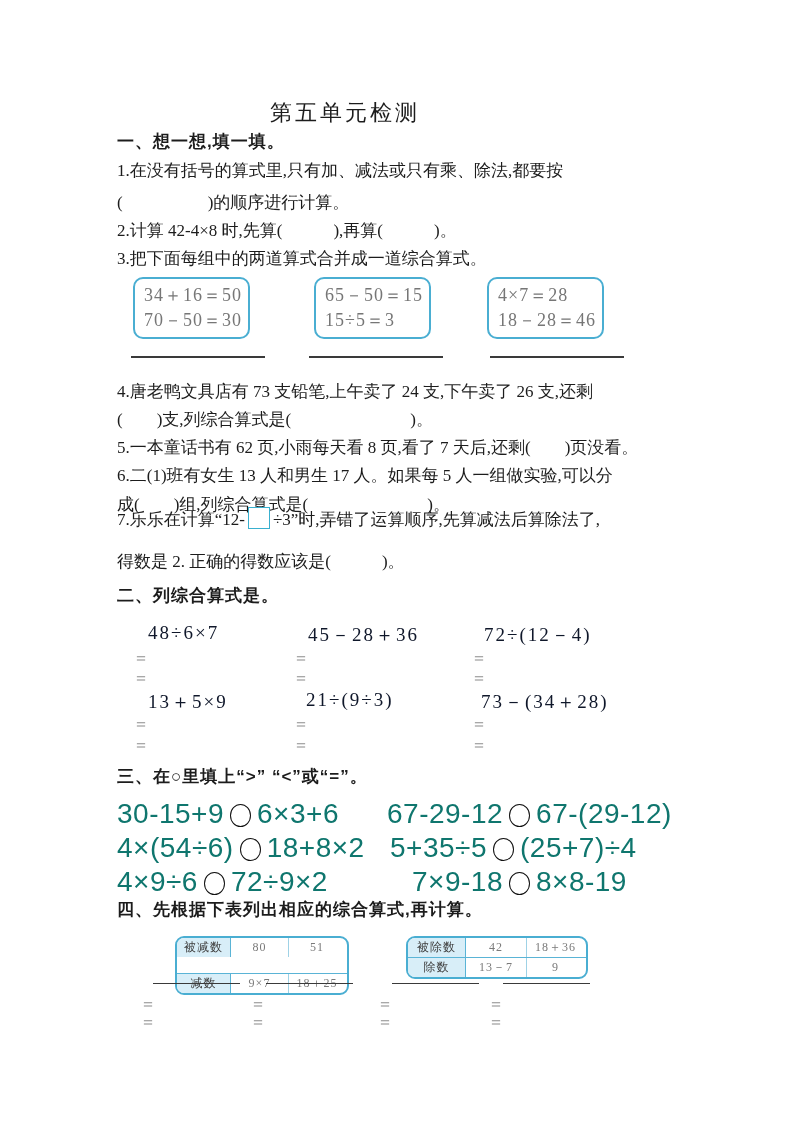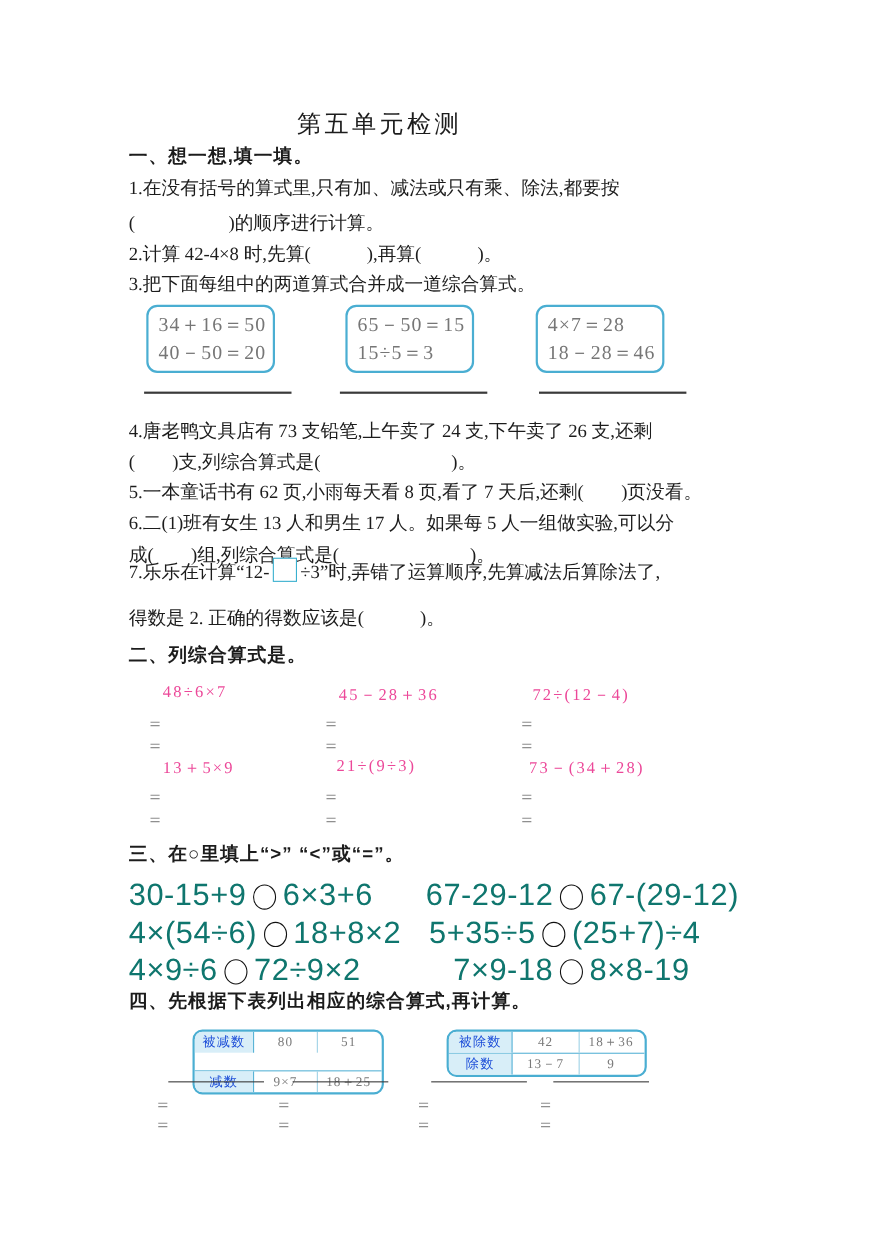--- a/index.html
+++ b/index.html
@@ -6,51 +6,51 @@
   .page{position:relative;width:793px;height:1122px;background:#ffffff;overflow:hidden;
         font-family:"Liberation Serif",serif;color:#1c1c1c;}
   .t{position:absolute;font-size:17px;white-space:nowrap;line-height:26px;}
   .h{font-weight:bold;font-family:"Liberation Sans",sans-serif;letter-spacing:1px;}
   .title{left:0;top:100px;width:690px;text-align:center;font-size:22px;letter-spacing:3px;}
   .box{position:absolute;width:113px;height:58px;border:2px solid #4aaed2;border-radius:10px;background:#fff;}
   .boxline{font-size:18px;color:#767676;letter-spacing:1px;line-height:25px;padding-left:9px;white-space:nowrap;}
   .box .boxline:first-child{padding-top:4px;}
   .uline{position:absolute;height:0;border-bottom:2px solid #3a3a3a;}
   .uline2{position:absolute;height:0;border-bottom:1.5px solid #3a3a3a;}
-  .expr{position:absolute;font-size:15px;color:#ec4899;letter-spacing:2px;white-space:nowrap;}
+  .expr{position:absolute;font-size:19px;color:#0f172a;letter-spacing:2px;white-space:nowrap;}
   .eq{position:absolute;font-size:16px;color:#8f8f8f;letter-spacing:0;}
   .cmp{position:absolute;font-size:28px;color:#0f766e;font-family:"Liberation Sans",sans-serif;white-space:nowrap;letter-spacing:0.5px;}
   .circle{display:inline-block;width:19px;height:21px;border:1.6px solid #111;border-radius:50%;
           vertical-align:-4px;margin:0 6px;background:#fff;}
   .sq{display:inline-block;width:20px;height:20px;border:1.6px solid #39b0cf;vertical-align:-4px;margin:0 3px;background:#fff;}
   .tbl{position:absolute;border:2px solid #4aaed2;border-radius:9px;overflow:hidden;background:#fff;}
   .tr{display:grid;height:19px;}
   .tr + .tr{border-top:1px solid #5ab4d6;}
-  .th{background:#d8eef8;border-right:1px solid #5ab4d6;font-size:12px;color:#1d4ed8;
+  .th{background:#d8eef8;border-right:1px solid #5ab4d6;font-size:12px;color:#404040;
       display:flex;align-items:center;justify-content:center;letter-spacing:1px;}
   .td{font-size:12px;color:#7a7a7a;display:flex;align-items:center;justify-content:center;letter-spacing:1px;}
   .td + .td{border-left:1px solid #9fd2e6;}
   .tr .td:first-of-type{border-left:none;}
 </style>
 </head>
 <body>
 
 <div class="page">
 
   <div class="t title">第五单元检测</div>
 
   <div class="t h" style="left:117px;top:129px;">一、想一想,填一填。</div>
   <div class="t" style="left:117px;top:158px;">1.在没有括号的算式里,只有加、减法或只有乘、除法,都要按</div>
   <div class="t" style="left:117px;top:190px;">(　　　　　)的顺序进行计算。</div>
   <div class="t" style="left:117px;top:218px;">2.计算 42-4×8 时,先算(　　　),再算(　　　)。</div>
   <div class="t" style="left:117px;top:246px;">3.把下面每组中的两道算式合并成一道综合算式。</div>
 
   <div class="box" style="left:133px;top:277px;">
     <div class="boxline">34＋16＝50</div>
-    <div class="boxline">40－50＝20</div>
+    <div class="boxline">70－50＝30</div>
   </div>
   <div class="box" style="left:314px;top:277px;">
     <div class="boxline">65－50＝15</div>
     <div class="boxline">15÷5＝3</div>
   </div>
   <div class="box" style="left:487px;top:277px;">
     <div class="boxline">4×7＝28</div>
     <div class="boxline">18－28＝46</div>
   </div>
   <div class="uline" style="left:131px;top:356px;width:134px;"></div>

